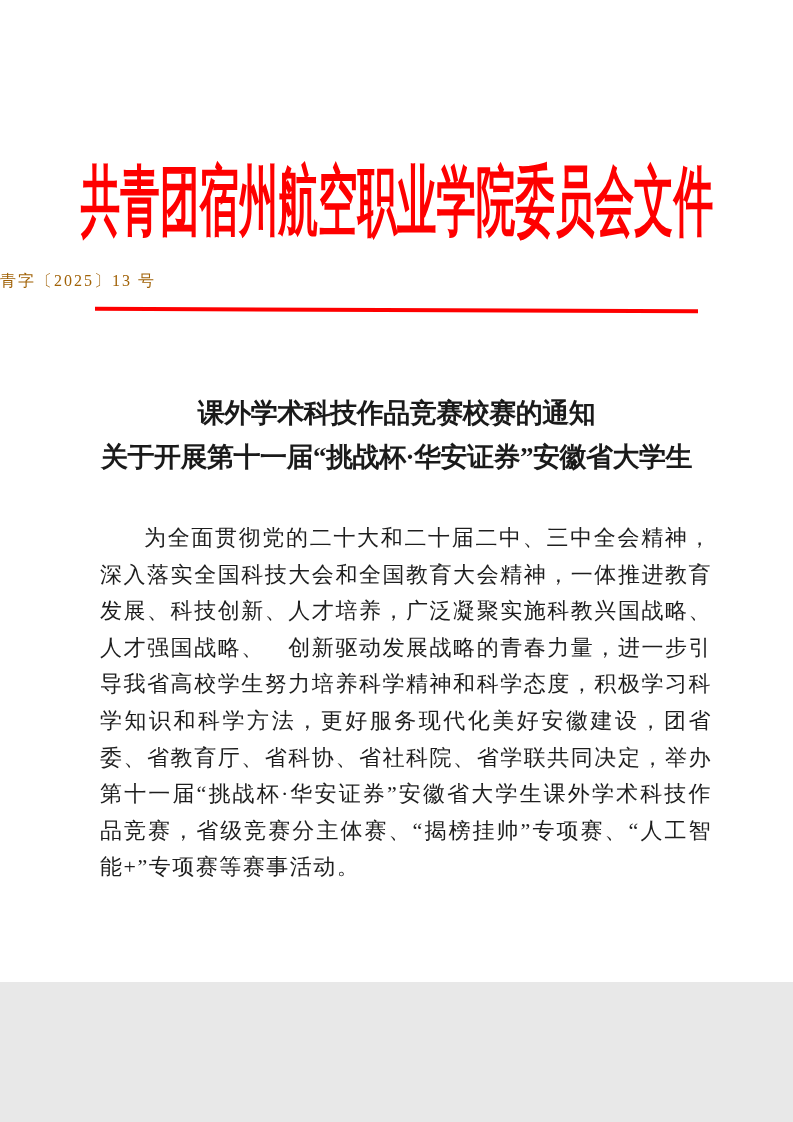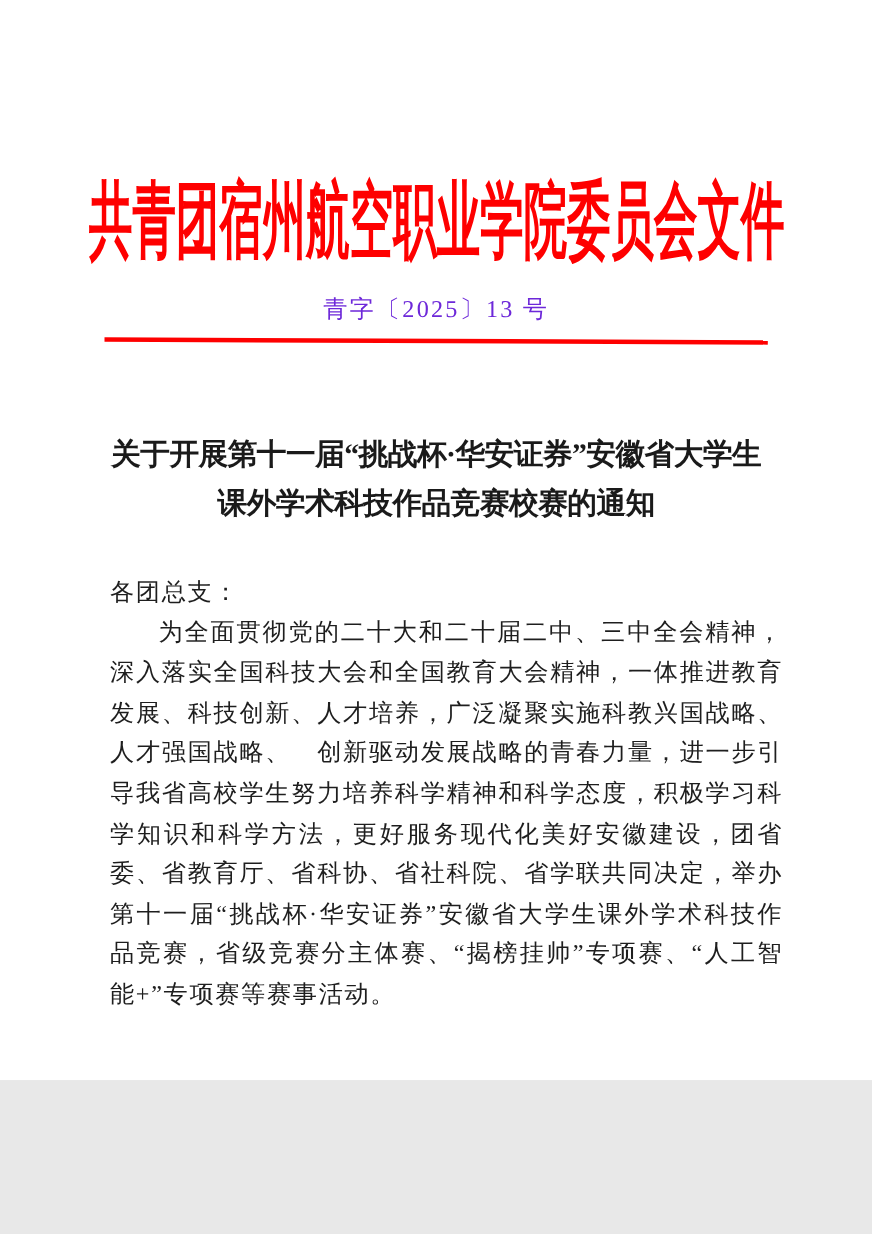--- a/index.html
+++ b/index.html
@@ -36,25 +36,24 @@
     transform: scaleX(0.52);
     transform-origin: center;
     letter-spacing: 0;
   }
   
   .doc-number {
     position: absolute;
     top: 266px;
     left: 0;
     width: 100%;
-    text-align: center;
-    font-size: 22px;
+    font-size: 16px;
     line-height: 30px;
     letter-spacing: 2px;
-    color: #6d28d9;
+    color: #a16207;
   }
   
   .red-line {
     position: absolute;
     top: 308px;
     left: 95px;
     width: 603px;
     height: 4px;
     background: var(--accent-red, #fe0000);
     transform: rotate(0.25deg);
@@ -106,22 +105,21 @@
 
   <header class="banner">
     <div class="banner-title">共青团宿州航空职业学院委员会文件</div>
   </header>
 
   <div class="doc-number">青字〔2025〕13 号</div>
 
   <div class="red-line"></div>
 
   <h1 class="doc-title">
+    <span class="title-line">课外学术科技作品竞赛校赛的通知</span>
     <span class="title-line">关于开展第十一届“挑战杯·华安证券”安徽省大学生</span>
-    <span class="title-line">课外学术科技作品竞赛校赛的通知</span>
   </h1>
 
   <div class="body-text">
-    <p class="salutation">各团总支：</p>
     <p class="para">为全面贯彻党的二十大和二十届二中、三中全会精神，深入落实全国科技大会和全国教育大会精神，一体推进教育发展、科技创新、人才培养，广泛凝聚实施科教兴国战略、人才强国战略、　创新驱动发展战略的青春力量，进一步引导我省高校学生努力培养科学精神和科学态度，积极学习科学知识和科学方法，更好服务现代化美好安徽建设，团省委、省教育厅、省科协、省社科院、省学联共同决定，举办第十一届“挑战杯·华安证券”安徽省大学生课外学术科技作品竞赛，省级竞赛分主体赛、“揭榜挂帅”专项赛、“人工智能+”专项赛等赛事活动。</p>
   </div>
 
 </div>
 
 </body></html>

